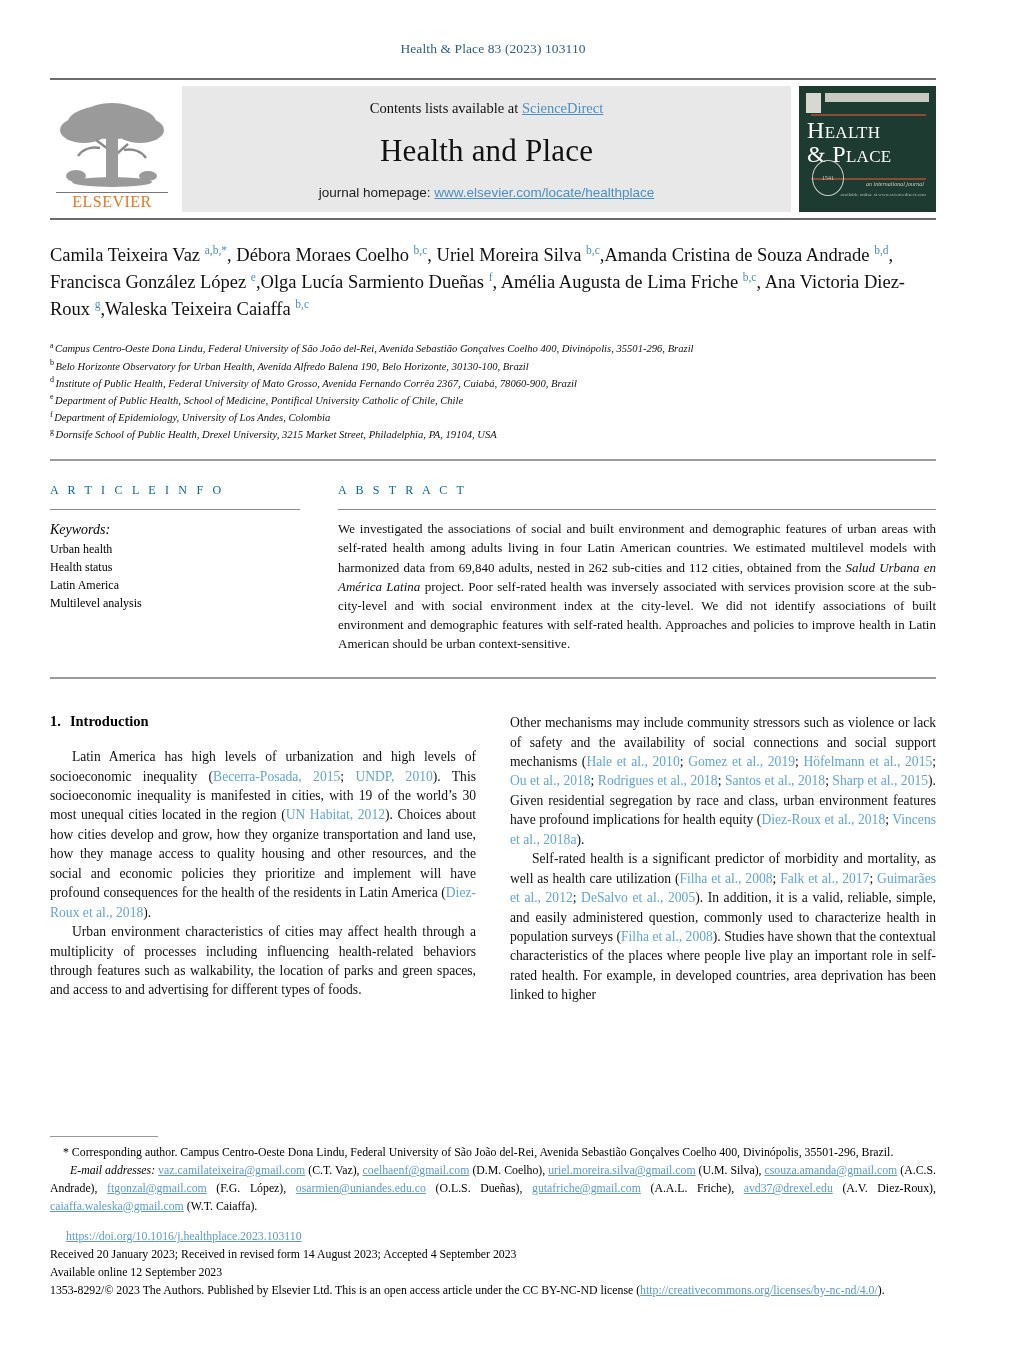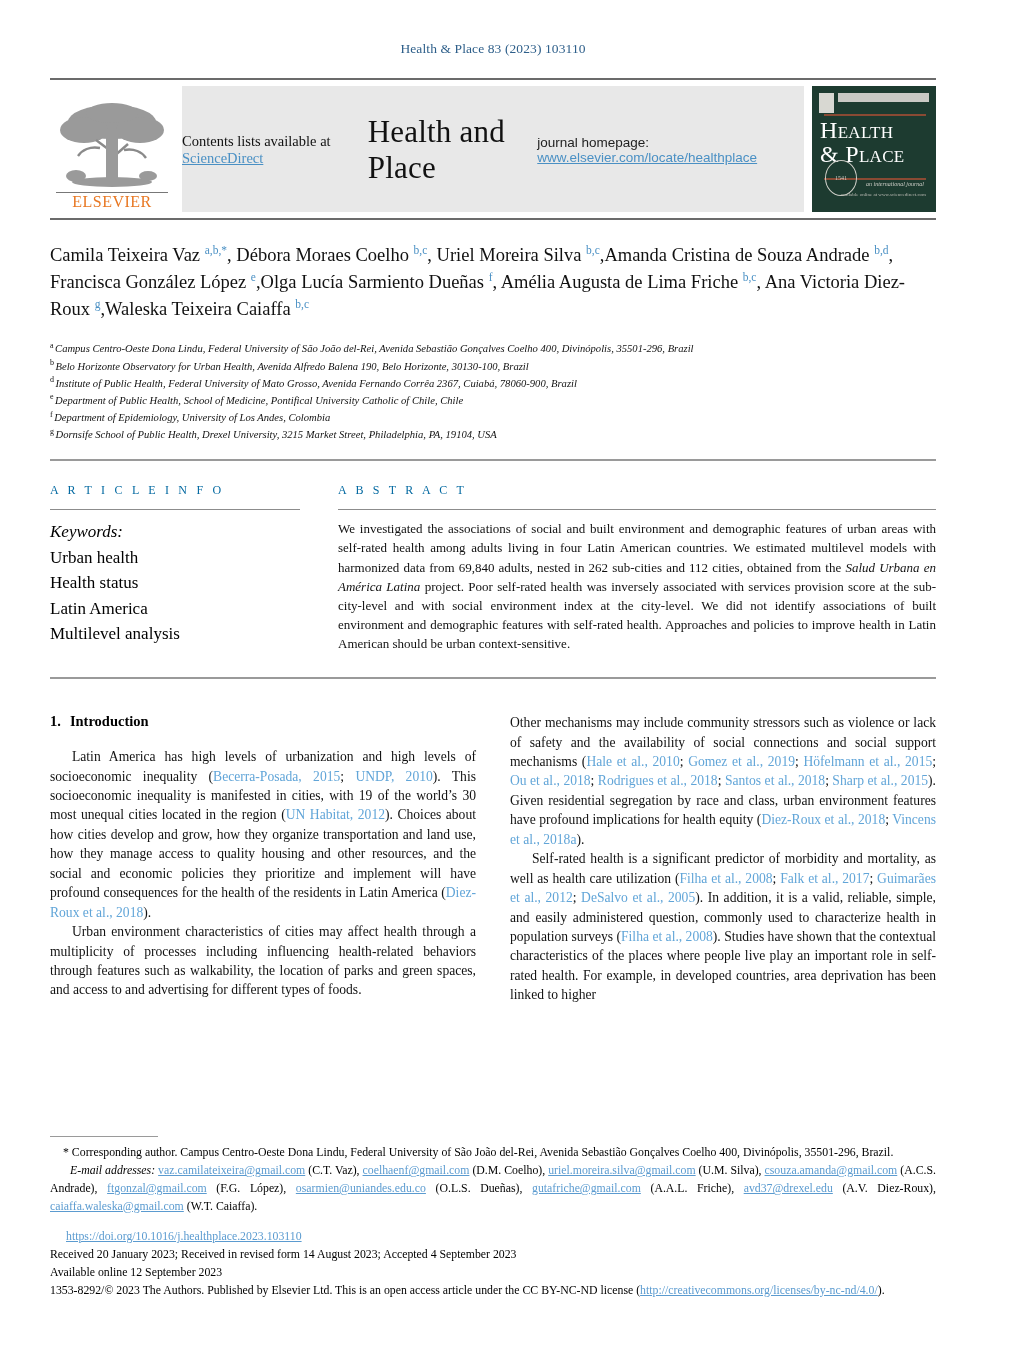--- a/index.html
+++ b/index.html
@@ -64,21 +64,21 @@
     border-top: 1.5px solid #777;
     padding-top: 1px;
     width: 112px;
     text-align: center;
   }
   .masthead-center {
     flex: 1 1 auto;
     background: #e8e8e8;
     margin: 0 8px;
     display: flex;
-    flex-direction: row;
+    flex-direction: column;
     justify-content: space-between;
     align-items: center;
     padding: 14px 0 12px 0;
   }
   .contents-line {
     font-size: 14.5px;
     color: #111;
   }
   .contents-line .sd-link {
     color: #4a90c4;
@@ -97,20 +97,21 @@
     color: #4a90c4;
     text-align: right;
   }
   .journal-cover {
     width: 124px;
     flex: 0 0 124px;
     background: #1d3b30;
     position: relative;
     overflow: hidden;
     color: #ffffff;
+    padding-left: 13px;
   }
   .cover-topbar {
     position: absolute;
     top: 7px;
     left: 26px;
     right: 7px;
     height: 9px;
     background: #c9c9c4;
   }
   .cover-elsevier-mark {
@@ -240,25 +241,25 @@
     letter-spacing: 3.2px;
     color: #0369a1;
   }
   .sec-rule {
     border-top: 1px solid #8c8c8c;
     margin-top: 11px;
     margin-bottom: 9px;
   }
   .keywords-label {
     font-style: italic;
-    font-size: 17px;
+    font-size: 14px;
     line-height: 1.5;
   }
   .keyword {
-    font-size: 17px;
+    font-size: 12px;
     line-height: 1.5;
   }
   .abstract-text {
     font-size: 13px;
     line-height: 1.47;
     text-align: justify;
     color: #111;
   }
   .abstract-text .it { font-style: italic; }
   .bottom-rule {

